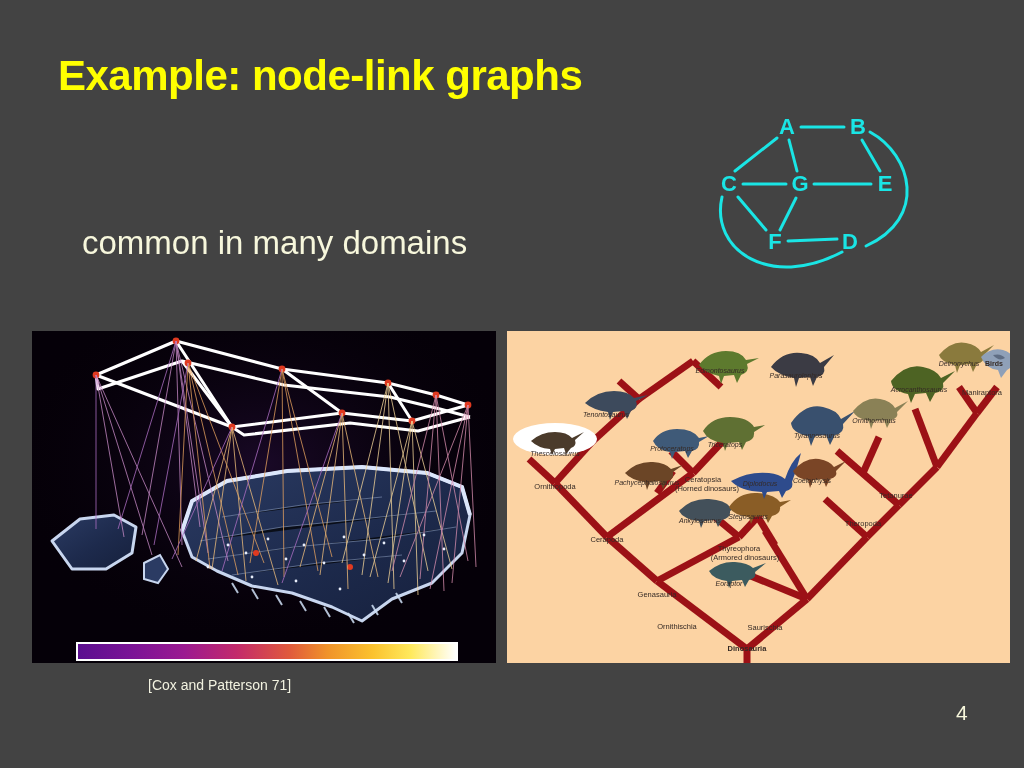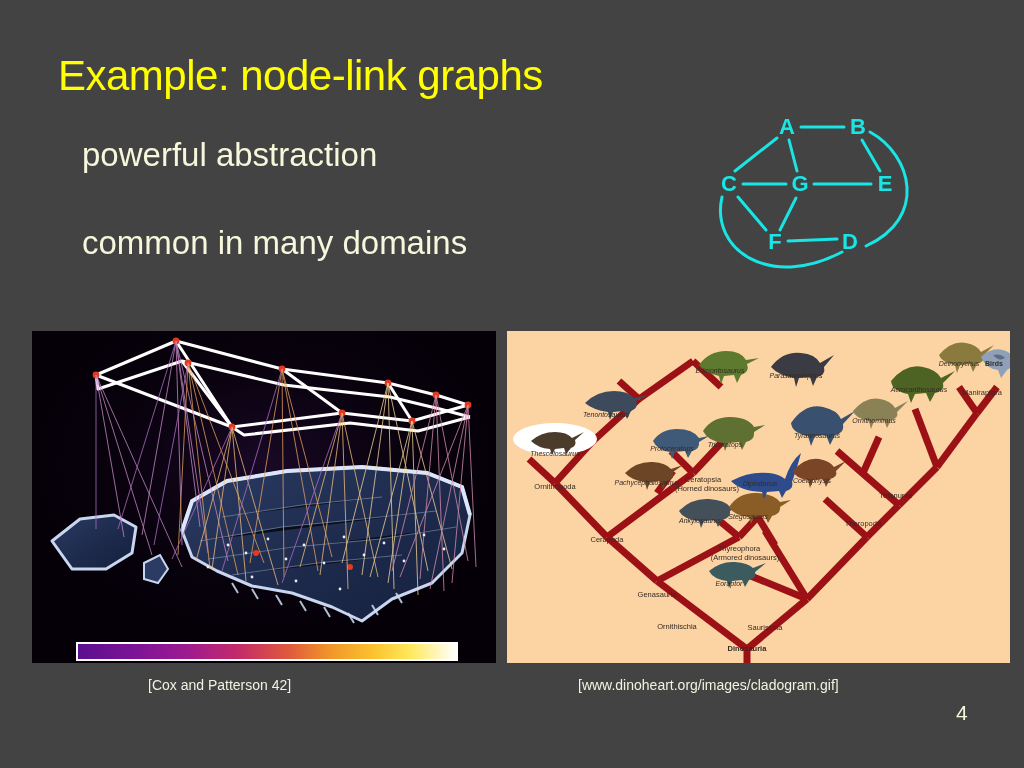--- a/index.html
+++ b/index.html
@@ -9,21 +9,21 @@
     background:#434343;
     font-family:"Liberation Sans", sans-serif;
     overflow:hidden;
     position:relative;
   }
   .slide{position:absolute;inset:0;}
 
   
   #slide-title{
     position:absolute;left:58px;top:52px;
-    font-size:42px;font-weight:normal;
+    font-size:42px;font-weight:bold;
     color:#ffff00;
     letter-spacing:-0.5px;
     white-space:nowrap;
   }
 
   
   .bullet{
     position:absolute;left:82px;
     font-size:33px;color:#f7f7dc;
     white-space:nowrap;
@@ -90,21 +90,20 @@
   .clade-label.bold, .taxon-label.bold{font-weight:bold;font-style:normal;}
   .highlight-ellipse{fill:#ffffff;}
 </style>
 </head>
 <body>
 
 <div class="slide">
 
   <div id="slide-title">Example: node-link graphs</div>
 
-  <div class="bullet" id="bullet-0">powerful abstraction</div>
   <div class="bullet" id="bullet-1">common in many domains</div>
 
   <div id="graph-figure">
     <svg width="260" height="200" viewBox="0 0 260 200" aria-hidden="true">
       <g stroke="#1ae5e5" stroke-width="3" fill="none" stroke-linecap="round">
 
         <line x1="111" y1="27" x2="154" y2="27"></line>
 
         <line x1="87" y1="38" x2="45" y2="71"></line>
 
@@ -401,18 +400,17 @@
           <text x="238" y="229" class="clade-label">(Armored dinosaurs)</text>
           <text x="258" y="299" class="clade-label">Saurischia</text>
           <text x="356" y="195" class="clade-label">Theropoda</text>
           <text x="389" y="167" class="clade-label">Tetanurae</text>
           <text x="475" y="64" class="clade-label">Maniraptora</text>
           <text x="240" y="320" class="clade-label bold">Dinosauria</text>
         </g>
     </svg>
   </div>
 
-  <div class="caption" id="caption-left">[Cox and Patterson 42]</div>
-  <div class="caption" id="caption-right">[www.dinoheart.org/images/cladogram.gif]</div>
+  <div class="caption" id="caption-left">[Cox and Patterson 71]</div>
 
   <div id="page-number">4</div>
 
 </div>
 
 </body></html>

